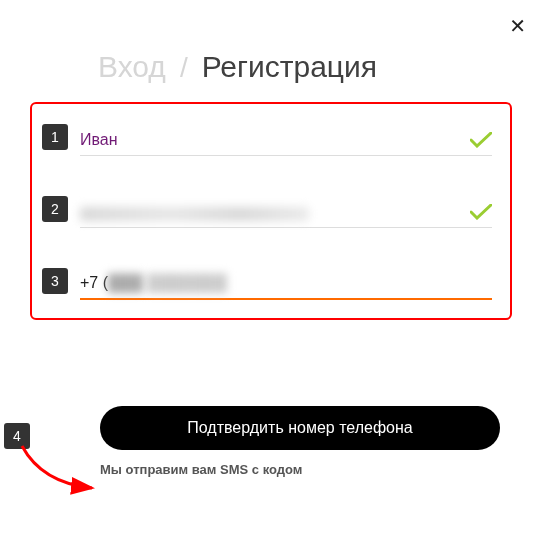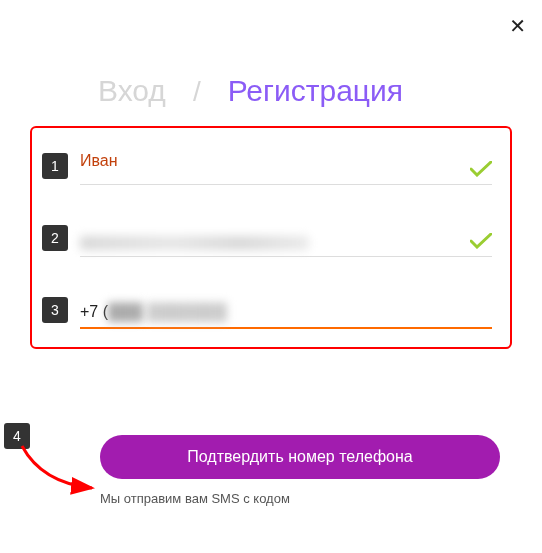--- a/index.html
+++ b/index.html
@@ -15,40 +15,39 @@
       position: absolute;
       top: 14px;
       right: 16px;
       font-size: 20px;
       cursor: pointer;
       color: #222;
     }
     .tabs {
       display: flex;
       align-items: baseline;
-      gap: 27px;
+      gap: 14px;
       margin: 50px 0 18px 98px;
     }
     .tab-login {
       font-size: 30px;
       color: #d6d6d6;
       font-weight: 300;
       cursor: pointer;
     }
     .tab-sep {
       font-size: 28px;
       color: #d6d6d6;
       font-weight: 300;
     }
     .tab-register {
       font-size: 30px;
-      color: #8b5cf6;
+      color: #404040;
       font-weight: 400;
       cursor: pointer;
-      margin-top: 24px;
     }
     .form-box {
       border: 2px solid #ff0000;
       border-radius: 6px;
       margin: 0 30px 0 30px;
       padding: 10px 18px 10px 10px;
       position: relative;
     }
     .field-row {
       display: flex;
@@ -77,23 +76,23 @@
     }
     .field-label {
       font-size: 12px;
       color: #bdbdbd;
     }
     .field-input {
       width: 100%;
       border: none;
       border-bottom: 1px solid #ddd;
       font-size: 16px;
-      padding: 4px 30px 14px 0;
+      padding: 4px 30px 6px 0;
       outline: none;
-      color: #c2410c;
+      color: #701a75;
       background: transparent;
     }
     .check-icon {
       position: absolute;
       right: 0;
       bottom: 8px;
     }
     .check-icon svg { display: block; }
     .phone-display {
       display: flex;
@@ -139,32 +138,33 @@
       left: 12px;
       width: 95px;
       height: 60px;
       pointer-events: none;
     }
     .submit-area {
       margin: 86px 42px 0 100px;
     }
     .submit-btn {
       width: 100%;
-      background: #a21caf;
+      background: #000000;
       color: #fff;
       border: none;
       border-radius: 22px;
       padding: 13px 10px;
       font-size: 16px;
       cursor: pointer;
     }
     .sms-note {
       margin: 12px 0 0 100px;
       font-size: 13px;
       color: #555;
+      font-weight: bold;
     }
     .email-blur-box {
       border-bottom: 1px solid #ddd;
       padding: 4px 30px 6px 0;
       height: 26px;
       display: flex;
       align-items: center;
     }
     .email-blur-content {
       filter: blur(5px);

